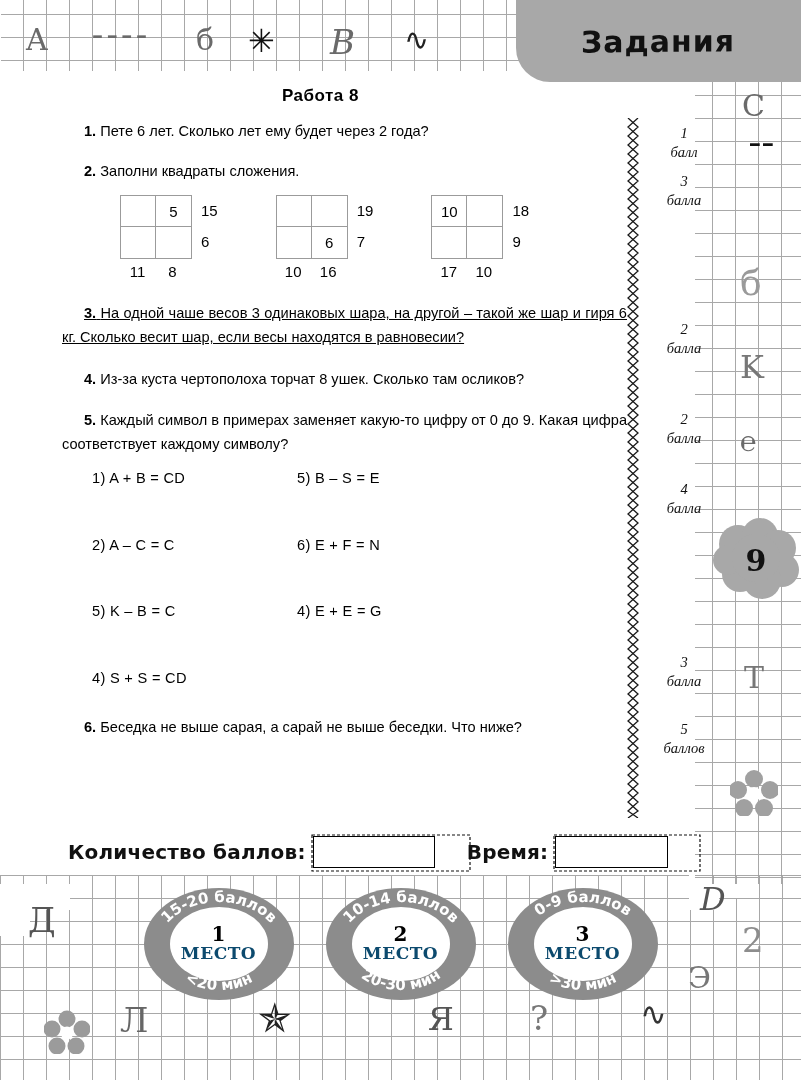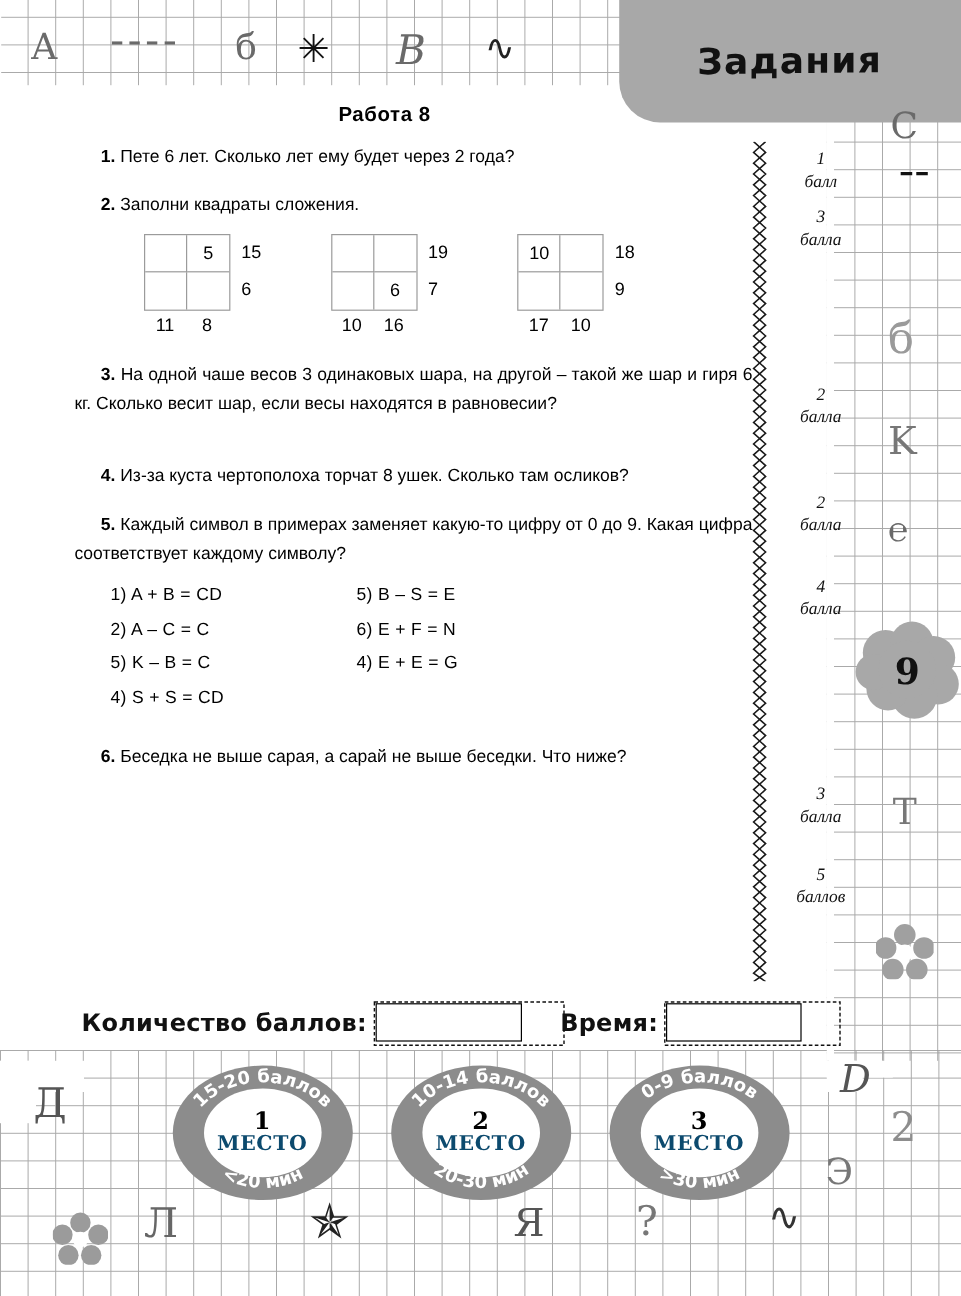--- a/index.html
+++ b/index.html
@@ -21,21 +21,21 @@
     background-size:23px 23px;
     opacity:.85;
   }
   .grid-top{left:0;top:-9px;width:560px;height:80px;}
   .grid-right{right:0;top:72px;width:112px;height:812px;}
   .grid-bottom{left:0;bottom:0;width:801px;height:205px;}
   .grid-mask-stair{position:absolute;background:#fff;}
 
   
   .banner{
-    position:absolute;right:0;top:0;width:285px;height:102px;
+    position:absolute;right:0;top:0;width:285px;height:82px;
     background:#a8a8a8;
     border-bottom-left-radius:34px;
     display:flex;align-items:center;justify-content:center;
   }
   .banner-title{
     font-family:"DejaVu Sans", sans-serif;
     font-size:30px;font-weight:700;color:#111;
     letter-spacing:1px;
     transform:skewY(-.6deg);
   }
@@ -80,21 +80,21 @@
   }
   .sq-cell:nth-child(2),.sq-cell:nth-child(4){border-right:none;}
   .sq-cell:nth-child(3),.sq-cell:nth-child(4){border-bottom:none;}
   .sq-sums{display:flex;flex-direction:column;margin-left:9px;}
   .sq-sums div{height:31px;line-height:31px;font-size:15px;}
   .sq-bottom{display:flex;margin-top:4px;}
   .sq-bottom div{width:35px;text-align:center;font-size:15px;}
 
   
   .eq-block{margin:8px 0 4px 30px;display:flex;}
-  .eq-col{display:flex;flex-direction:column;}
+  .eq-col{display:flex;flex-direction:column;gap:38px;}
   .eq-col:first-child{width:205px;}
   .eq-col div{font-size:14.6px;line-height:1.95;letter-spacing:.3px;}
 
   
   .score-col{
     position:absolute;left:648px;top:120px;width:72px;
     text-align:center;
   }
   .score-item{
     position:absolute;width:72px;text-align:center;
@@ -253,21 +253,21 @@
             <div>9</div>
           </div>
         </div>
         <div class="sq-bottom">
           <div>17</div>
           <div>10</div>
         </div>
       </div>
     </div>
 
-    <div class="task" style="margin-top:22px;margin-bottom:36px;">
+    <div class="task" style="margin-top:22px;margin-bottom:18px;text-decoration:underline;">
       <div class="task-text"><b>3.</b>
         <span>На одной чаше весов 3 одинаковых шара, на другой – такой же шар и гиря 6 кг. Сколько весит шар, если весы находятся в равновесии?</span></div>
     </div>
 
     <div class="task" style="margin-bottom:18px;">
       <div class="task-text"><b>4.</b>
         <span>Из-за куста чертополоха торчат 8 ушек. Сколько там осликов?</span></div>
     </div>
 
     <div class="task" style="margin-bottom:0;">

